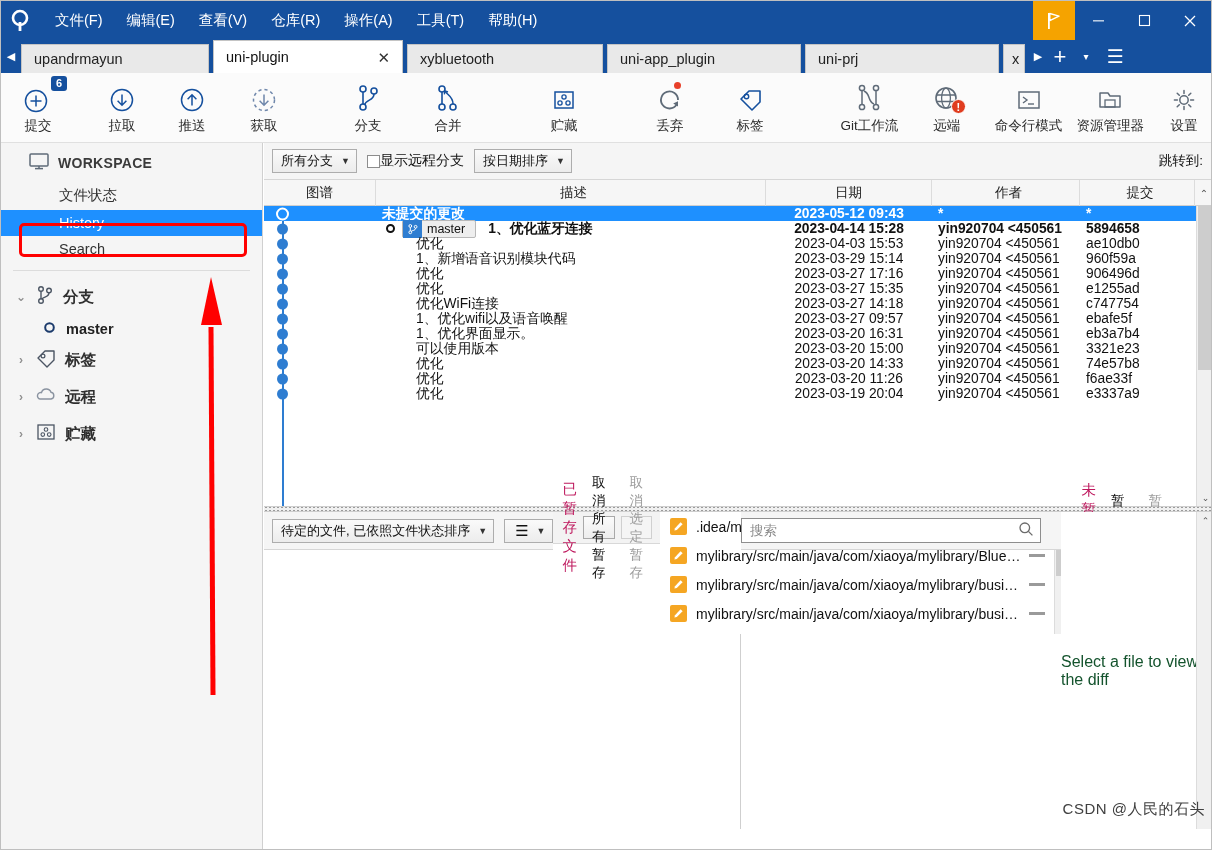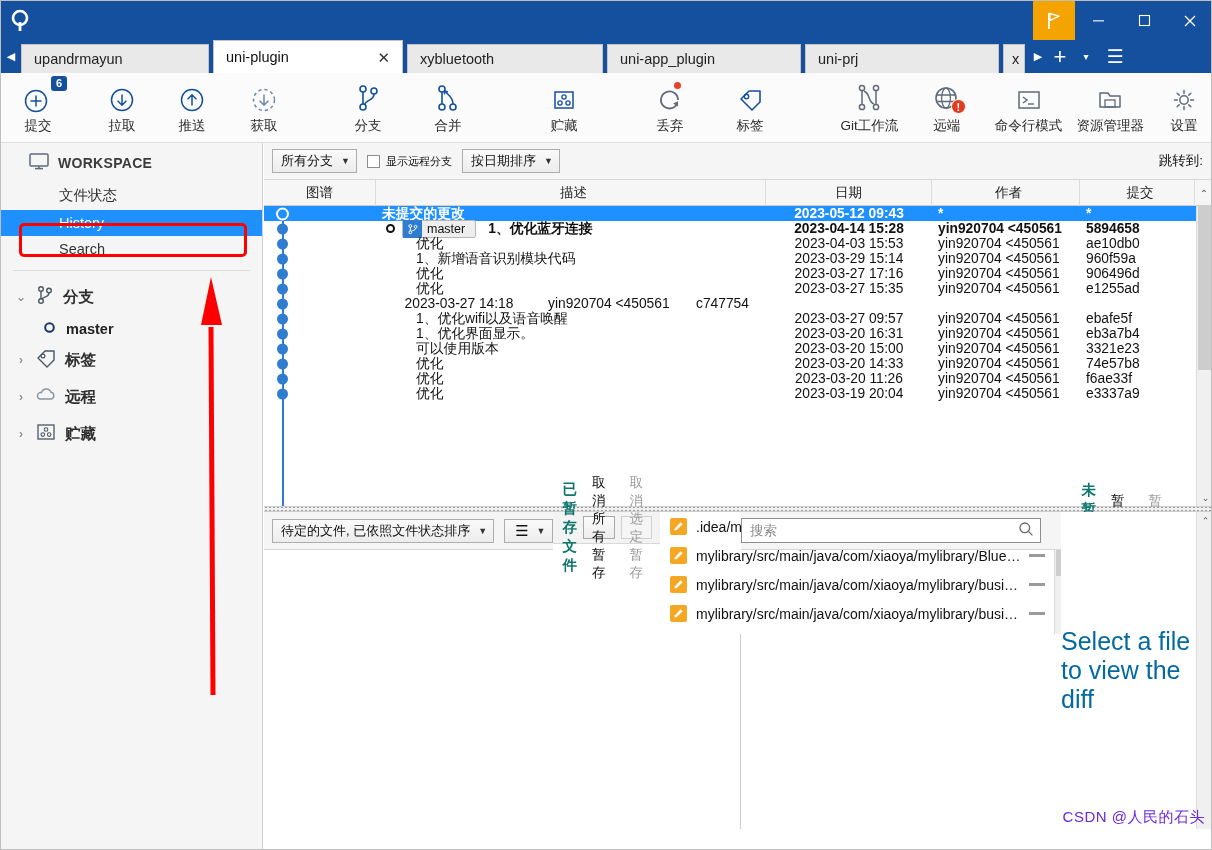--- a/index.html
+++ b/index.html
@@ -98,21 +98,21 @@
   .filterbar {
     height:37px; background:#f5f5f5; display:flex; align-items:center; padding-left:8px; gap:10px;
     border-bottom:1px solid #d6d6d6; position:relative;
   }
   .combo {
     display:inline-flex; align-items:center; height:24px; border:1px solid #adadad;
     background:linear-gradient(#fafafa,#ececec); font-size:13px; color:#111; padding:0 6px 0 8px; cursor:pointer;
   }
   .combo .cv { margin-right:8px; white-space:nowrap; }
   .combo .carr { font-size:9px; color:#333; }
-  .chkwrap { display:inline-flex; align-items:center; gap:6px; font-size:11px; color:#111; cursor:pointer;}
+  .chkwrap { display:inline-flex; align-items:center; font-size:14px; color:#111; cursor:pointer;}
   .chkbox { width:13px; height:13px; border:1px solid #8d8d8d; background:#fff; display:inline-block;}
   .jumpto { position:absolute; right:10px; font-size:13.5px; color:#111; }
 
   
   .tbl { position:relative; }
   .thead { display:flex; height:26px; background:#f6f6f6; border-bottom:1px solid #cfcfcf; font-size:13.5px; color:#222;}
   .th { display:flex; align-items:center; justify-content:center; border-right:1px solid #dcdcdc; height:26px;}
   .th.c-graph{ width:112px; }
   .th.c-desc { width:390px;text-align:center; }
   .th.c-date { width:166px; }
@@ -147,59 +147,68 @@
 
   
   .splitter { height:6px; background:#f0f0f0; border-top:1px solid #cfcfcf; border-bottom:1px solid #cfcfcf;
       background-image: radial-gradient(#9a9a9a 1px, transparent 1px); background-size: 4px 4px; background-position: 0 2px;}
 
   
   .bottom { display:flex; height:317px; }
   .bleft { width:477px; border-right:1px solid #cfcfcf; display:flex; flex-direction:row; }
   .bl-toolbar { height:38px; background:#f5f5f5; display:flex; align-items:center; gap:10px; padding-left:8px; border-bottom:1px solid #d6d6d6;}
   .sec-head { height:32px; background:#f3f3f3; border-bottom:1px solid #d8d8d8; display:flex; align-items:center; padding:0 8px 0 10px;}
-  .sec-title { font-size:14.5px; font-weight:bold; color:#0f766e; flex:1; }
+  .sec-title { font-size:14.5px; font-weight:normal; color:#be185d; flex:1; }
   .btn {
     height:23px; border:1px solid #a9a9a9; background:linear-gradient(#fbfbfb,#ededed);
     font-size:13.5px; color:#111; padding:0 8px; display:inline-flex; align-items:center; cursor:pointer; margin-left:6px;
   }
   .btn.dis { color:#9d9d9d; border-color:#d0d0d0; background:#f5f5f5; cursor:default;}
   .flist { flex:0 0 auto; background:#fff; position:relative; overflow:hidden; }
   .fitem { display:flex; align-items:center; height:29px; padding-left:10px; font-size:14px; color:#111; gap:9px;}
   .ficon { width:17px; height:17px; background:#f5a623; border-radius:2px; display:flex;align-items:center;justify-content:center; flex:0 0 auto;}
   .fname { flex:1; white-space:nowrap; overflow:hidden; }
   .fminus { width:16px; height:3px; background:#9a9a9a; margin-right:26px; flex:0 0 auto;}
   .unstaged-area { flex:1; background:#fff; }
   .bright { flex:1; display:flex; position:relative; }
   .br-toolbar { height:38px; background:#f5f5f5; display:flex; align-items:center; justify-content:flex-end; padding-right:20px; border-bottom:1px solid #d6d6d6;}
   .searchbox { width:300px; height:25px; border:1px solid #8e8e8e; background:#fff; display:flex; align-items:center; padding:0 6px 0 8px;}
   .searchbox input { border:none; outline:none; flex:1; font-size:13.5px; color:#111; font-family:inherit; background:transparent;}
   .searchbox input::placeholder { color:#8a8a8a; }
   .diffarea { flex:1; display:flex; align-items:center; justify-content:center; background:#fff; position:relative; }
-  .diffmsg { font-size:25px; color:#0369a1; }
-
-  
-  .watermark { position:absolute; right:8px; bottom:2px; font-size:15px; color:#6d28d9; letter-spacing:.5px; }
+  .diffmsg { font-size:16px; color:#14532d; }
+
+  
+  .watermark { position:absolute; right:8px; bottom:10px; font-size:15px; color:#404040; letter-spacing:.5px; }
 
   
   .anno-box { position:absolute; border:3px solid #ff0000; border-radius:5px; pointer-events:none; }
   .anno-arrow { position:absolute; pointer-events:none; }
 </style>
 </head>
 <body>
 
 <div class="app">
 
   <div class="titlebar">
     <div class="logo">
       <svg width="24" height="24" viewBox="0 0 24 24">
         <circle cx="12" cy="9" r="7" fill="none" stroke="#ffffff" stroke-width="2.6"></circle>
         <circle cx="12" cy="9" r="2.1" fill="#15509e"></circle>
         <rect x="10.6" y="13" width="2.8" height="9" fill="#ffffff"></rect>
       </svg>
+    </div>
+    <div class="menubar">
+      <div class="menu-item">文件(F)</div>
+      <div class="menu-item">编辑(E)</div>
+      <div class="menu-item">查看(V)</div>
+      <div class="menu-item">仓库(R)</div>
+      <div class="menu-item">操作(A)</div>
+      <div class="menu-item">工具(T)</div>
+      <div class="menu-item">帮助(H)</div>
     </div>
     <div class="title-right">
       <div class="flag-btn">
         <svg width="18" height="20" viewBox="0 0 18 20">
           <rect x="3" y="2" width="1.8" height="16" fill="#ffffff"></rect>
           <path d="M4.8 2.5 L14 5.2 L4.8 9.6 Z" fill="none" stroke="#ffffff" stroke-width="1.4" stroke-linejoin="round"></path>
         </svg>
       </div>
       <div class="win-btn">
         <svg width="13" height="13" viewBox="0 0 13 13">
@@ -589,20 +598,21 @@
             </div>
           <div class="cell c-desc" style="padding-left:40px">优化</div>
           <div class="cell c-date">2023-03-27 15:35</div>
           <div class="cell c-auth">yin920704 &lt;450561</div>
           <div class="cell c-hash">e1255ad</div>
         </div>
         <div class="row">
           <div class="cell c-graph">
               <span class="node-d"></span>
             </div>
+          <div class="cell c-desc" style="padding-left:40px">优化WiFi连接</div>
           <div class="cell c-date">2023-03-27 14:18</div>
           <div class="cell c-auth">yin920704 &lt;450561</div>
           <div class="cell c-hash">c747754</div>
         </div>
         <div class="row">
           <div class="cell c-graph">
               <span class="node-d"></span>
             </div>
           <div class="cell c-desc" style="padding-left:40px">1、优化wifi以及语音唤醒</div>
           <div class="cell c-date">2023-03-27 09:57</div>

